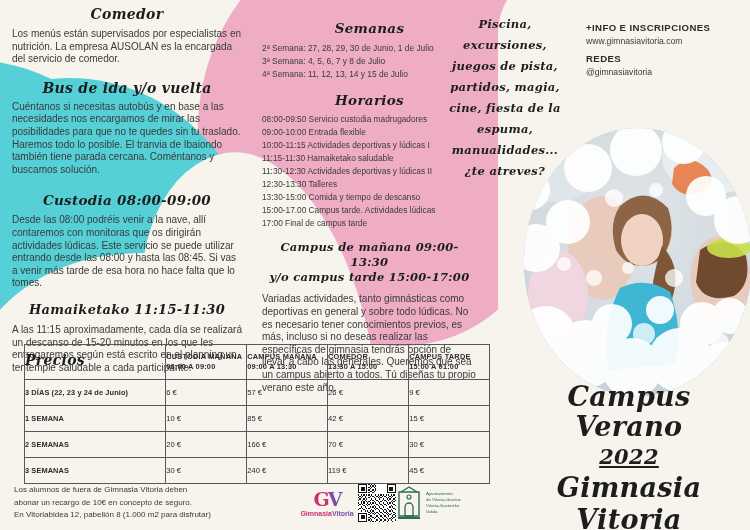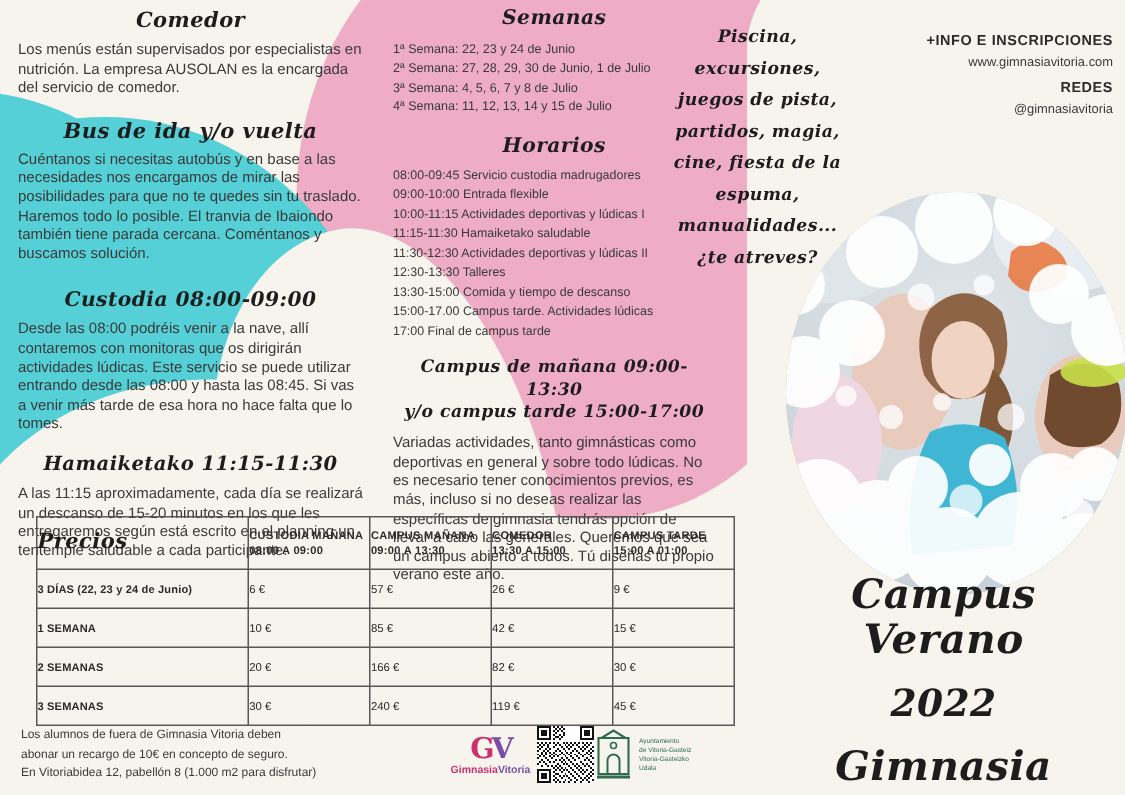--- a/index.html
+++ b/index.html
@@ -73,54 +73,54 @@
   .p-comedor{margin:0 0 14px 0;text-align:left;}
   .t-bus{font-size:14px;text-align:center;margin:0 0 5px 0;}
   .p-bus{margin:0 0 16px 0;}
   .t-cust{font-size:13.5px;text-align:center;margin:0 0 6px 0;}
   .p-cust{margin:0 0 12px 0;}
   .t-ham{font-size:13px;text-align:center;margin:0 0 7px 0;}
   .p-ham{margin:0;}
 
   
   .col2{position:absolute;z-index:5;left:262px;top:4px;width:215px;}
-  .t-sem{font-size:13.5px;text-align:center;margin:0 0 6px 0;}
+  .t-sem{font-size:13.5px;text-align:center;margin:16px 0 6px 0;}
   .sem-list{margin:0 0 12px 0;padding:0;list-style:none;}
   .sem-list li{font-size:8.4px;line-height:12.8px;color:#3a3a3a;white-space:nowrap;}
   .t-hor{font-size:13.5px;text-align:center;margin:0 0 5px 0;}
   .hor-list{margin:0 0 10px 0;padding:0;list-style:none;}
   .hor-list li{font-size:8.3px;line-height:13px;color:#3a3a3a;white-space:nowrap;}
   .t-camp{font-size:11.5px;text-align:center;line-height:15px;margin:0 0 8px 0;}
   .p-camp{margin:0;}
 
   
   .promo{
     position:absolute;z-index:5;left:440px;top:14px;width:130px;
     text-align:center;font-size:11.5px;line-height:21px;
   }
 
   
-  .info{position:absolute;z-index:5;left:586px;top:22px;width:156px;text-align:right;}
+  .info{position:absolute;z-index:5;left:586px;top:22px;width:156px;text-align:left;}
   .info .hd{font-size:9.6px;font-weight:700;letter-spacing:.4px;color:#2b2b2b;margin:0 0 3px 0;}
   .info .val{font-size:8.6px;color:#3a3a3a;margin:0 0 7px 0;}
   .info .hd2{font-size:9.6px;font-weight:700;letter-spacing:.4px;color:#2b2b2b;margin:0 0 3px 0;}
   .info .val2{font-size:8.6px;color:#3a3a3a;margin:0;}
 
   
   .photo{
     position:absolute;z-index:4;left:524px;top:128px;width:228px;height:268px;
     border-radius:50%;overflow:hidden;
     background:#cfd5da;
   }
   .photo svg{display:block;width:100%;height:100%;}
 
   
   .titleblock{position:absolute;z-index:5;left:510px;top:382px;width:238px;text-align:center;}
   .title1{font-size:27px;line-height:30px;margin:0;}
-  .title2{font-size:25px;line-height:30px;margin:12px;}
+  .title2{font-size:21px;line-height:30px;margin:0;text-decoration:underline;}
   .title3{font-size:27px;line-height:32px;margin:0;}
 
   
   .pricetable{
     position:absolute;z-index:6;left:24px;top:344px;width:466px;
     border-collapse:collapse;background:transparent;
   }
   .pricetable td,.pricetable th{
     border:1px solid #58585a;
     text-align:left;vertical-align:middle;
@@ -175,29 +175,28 @@
     <h2 class="script t-cust">Custodia 08:00-09:00</h2>
     <p class="body-txt p-cust">Desde las 08:00 podréis venir a la nave, allí contaremos con monitoras que os dirigirán actividades lúdicas. Este servicio se puede utilizar entrando desde las 08:00 y hasta las 08:45. Si vas a venir más tarde de esa hora no hace falta que lo tomes.</p>
 
     <h2 class="script t-ham">Hamaiketako 11:15-11:30</h2>
     <p class="body-txt p-ham">A las 11:15 aproximadamente, cada día se realizará un descanso de 15-20 minutos en los que les entregaremos según está escrito en el planning un tentempié saludable a cada participante.</p>
   </div>
 
   <div class="col2">
     <h2 class="script t-sem">Semanas</h2>
     <ul class="sem-list">
-      <li>1ª Semana: 22, 23 y 24 de Junio</li>
       <li>2ª Semana: 27, 28, 29, 30 de Junio, 1 de Julio</li>
       <li>3ª Semana: 4, 5, 6, 7 y 8 de Julio</li>
       <li>4ª Semana: 11, 12, 13, 14 y 15 de Julio</li>
     </ul>
 
     <h2 class="script t-hor">Horarios</h2>
     <ul class="hor-list">
-      <li>08:00-09:45 Servicio custodia madrugadores</li>
+      <li>08:00-09:50 Servicio custodia madrugadores</li>
       <li>09:00-10:00 Entrada flexible</li>
       <li>10:00-11:15 Actividades deportivas y lúdicas I</li>
       <li>11:15-11:30 Hamaiketako saludable</li>
       <li>11:30-12:30 Actividades deportivas y lúdicas II</li>
       <li>12:30-13:30 Talleres</li>
       <li>13:30-15:00 Comida y tiempo de descanso</li>
       <li>15:00-17.00 Campus tarde. Actividades lúdicas</li>
       <li>17:00 Final de campus tarde</li>
     </ul>
 
@@ -317,21 +316,21 @@
         <td class="rowlabel">1 SEMANA</td>
         <td>10 €</td>
         <td>85 €</td>
         <td>42 €</td>
         <td>15 €</td>
       </tr>
       <tr>
         <td class="rowlabel">2 SEMANAS</td>
         <td>20 €</td>
         <td>166 €</td>
-        <td>82 €</td>
+        <td>70 €</td>
         <td>30 €</td>
       </tr>
       <tr>
         <td class="rowlabel">3 SEMANAS</td>
         <td>30 €</td>
         <td>240 €</td>
         <td>119 €</td>
         <td>45 €</td>
       </tr>
     </tbody>

